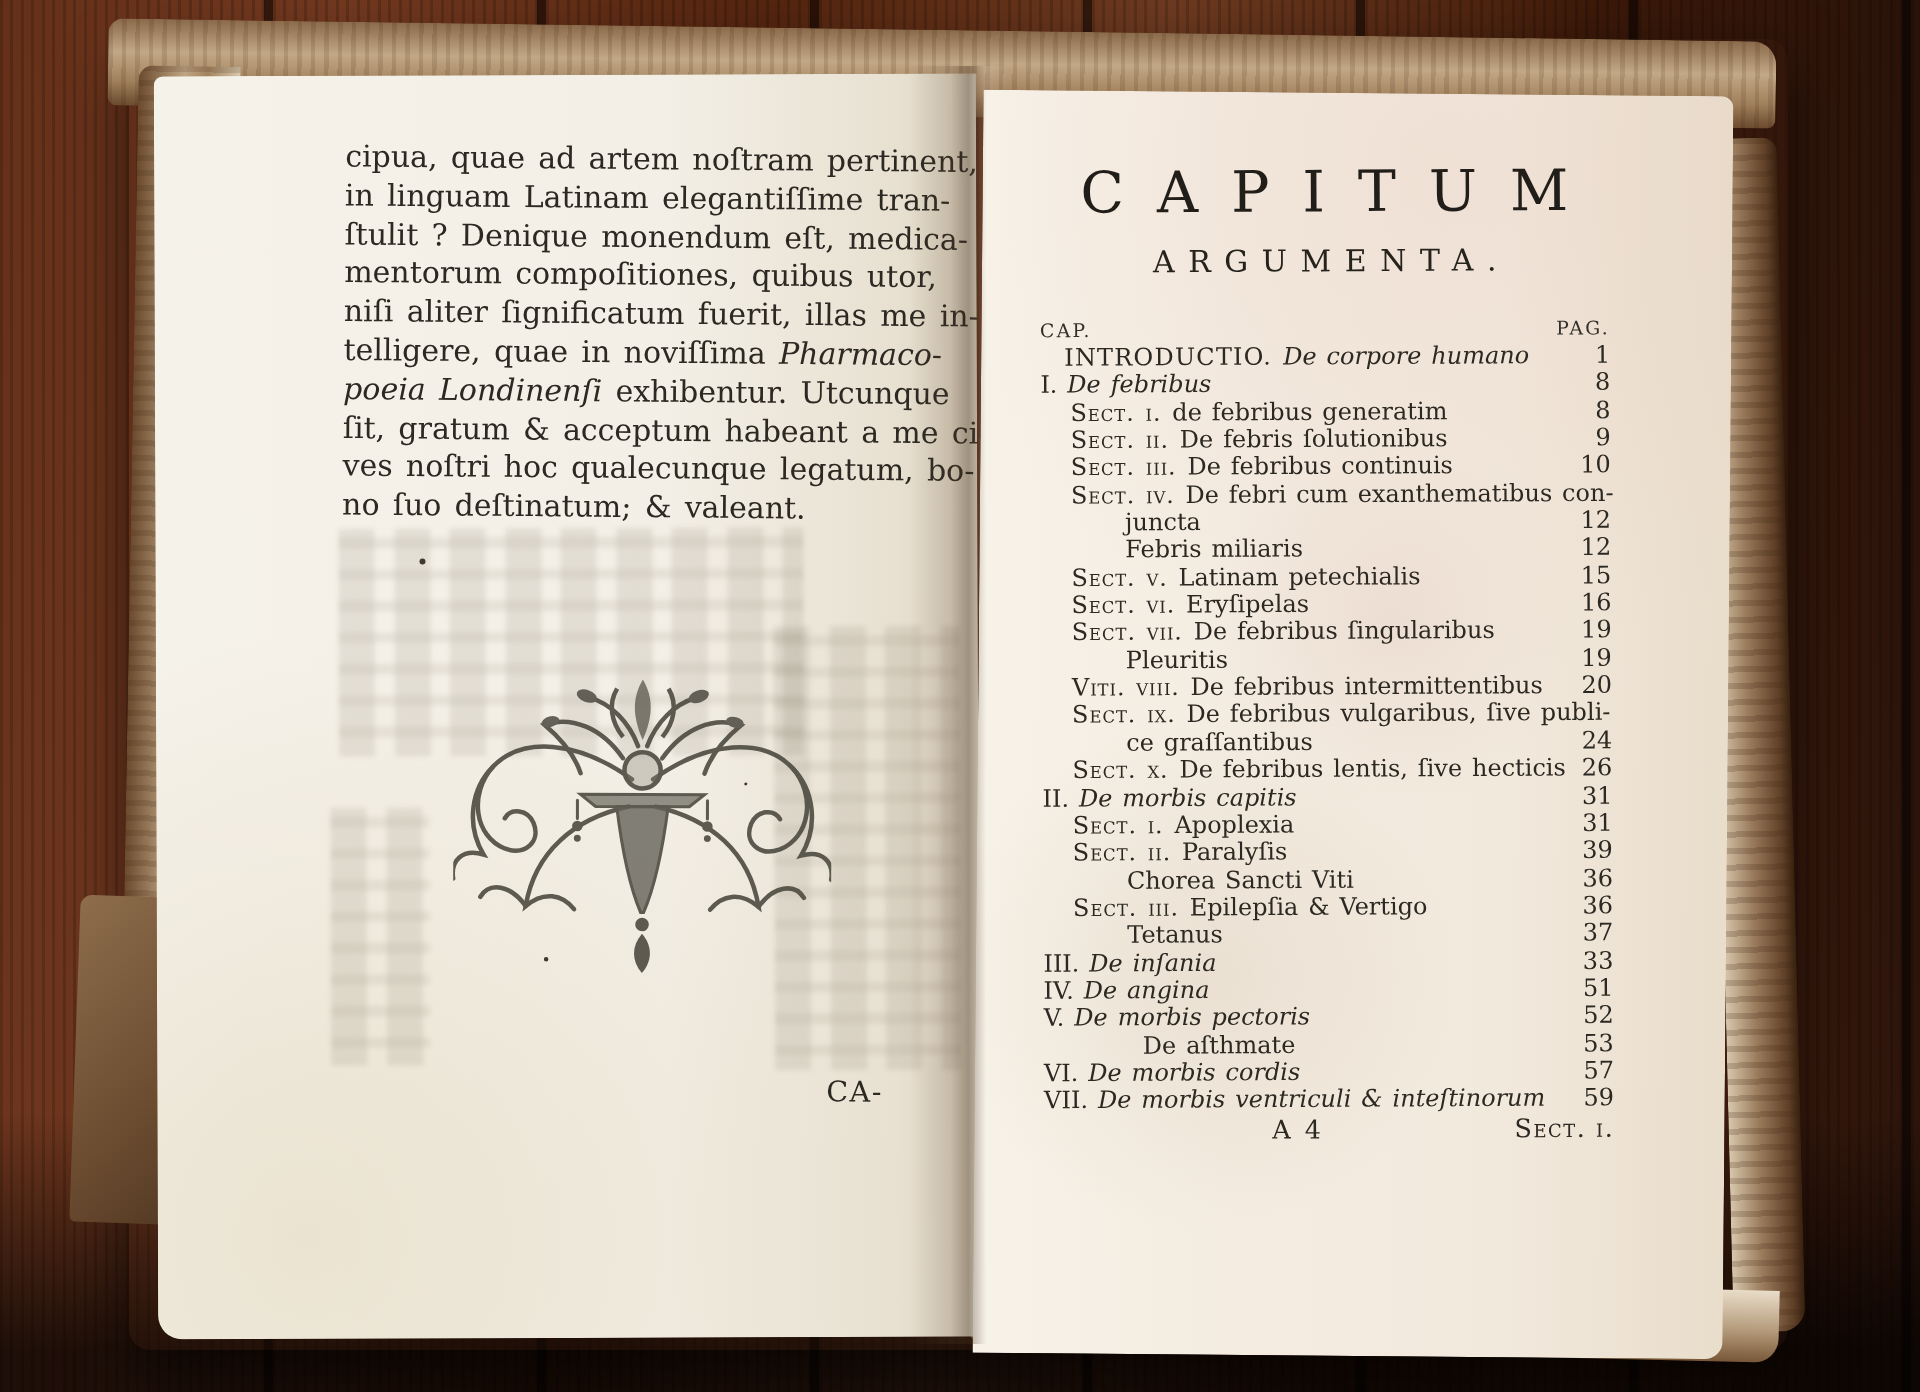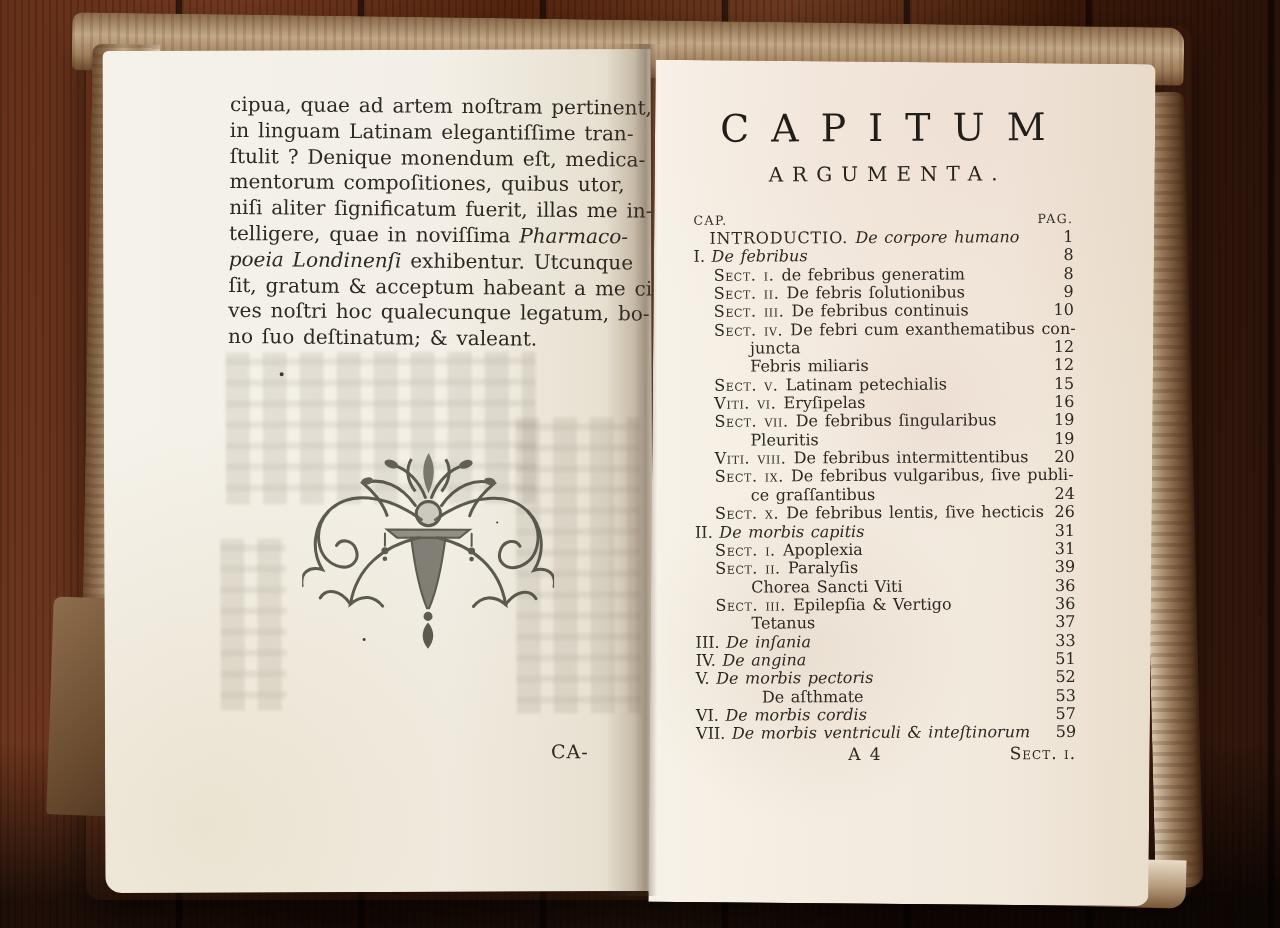--- a/index.html
+++ b/index.html
@@ -62,21 +62,21 @@
   .gutter{position:absolute;left:606px;top:44px;width:66px;height:852px;pointer-events:none;
     background:linear-gradient(90deg, rgba(90,65,40,0) 0%, rgba(95,70,45,.18) 42%,
                rgba(62,42,24,.38) 60%, rgba(250,245,235,.12) 78%, rgba(90,65,40,0) 100%);}
 
   
   .para{position:absolute;left:126px;top:44px;width:416px;transform:rotate(.7deg);
     color:#2c2822;font-size:20px;line-height:25.8px;word-spacing:2.5px;}
   .pline{white-space:nowrap;}
   .it{font-style:italic;}
   .catchword{position:absolute;left:446px;top:668px;color:#2c2822;font-size:19px;
-    letter-spacing:1px;transform:rotate(.6deg);margin-top:23px;}
+    letter-spacing:1px;transform:rotate(.6deg);}
   .ornament{position:absolute;left:198px;top:390px;width:252px;height:214px;opacity:.9;
     transform:rotate(.4deg);}
   .bleed{position:absolute;filter:blur(1.7px);opacity:.4;
     background-image:
       repeating-linear-gradient(90deg, rgba(112,102,84,.32) 0 24px, transparent 24px 37px),
       repeating-linear-gradient(180deg, transparent 0 6px, rgba(112,102,84,.26) 6px 13px, transparent 13px 21px);}
   .b1{left:122px;top:302px;width:310px;height:152px;}
   .b2{left:412px;top:368px;width:124px;height:296px;}
   .b3{left:116px;top:488px;width:66px;height:172px;}
   .speck{position:absolute;border-radius:50%;background:#3f382e;}
@@ -206,21 +206,21 @@
           </div>
           <div class="trow" style="padding-left: 56px;">
             <span class="lbl"><span>Febris miliaris</span></span>
             <span class="num">12</span>
           </div>
           <div class="trow" style="padding-left: 20px;">
             <span class="lbl"><span class="sc">Sect. v. </span><span>Latinam petechialis</span></span>
             <span class="num">15</span>
           </div>
           <div class="trow" style="padding-left: 20px;">
-            <span class="lbl"><span class="sc">Viti. vi. </span><span>Eryſipelas</span></span>
+            <span class="lbl"><span class="sc">Sect. vi. </span><span>Eryſipelas</span></span>
             <span class="num">16</span>
           </div>
           <div class="trow" style="padding-left: 20px;">
             <span class="lbl"><span class="sc">Sect. vii. </span><span>De febribus ſingularibus</span></span>
             <span class="num">19</span>
           </div>
           <div class="trow" style="padding-left: 56px;">
             <span class="lbl"><span>Pleuritis</span></span>
             <span class="num">19</span>
           </div>

